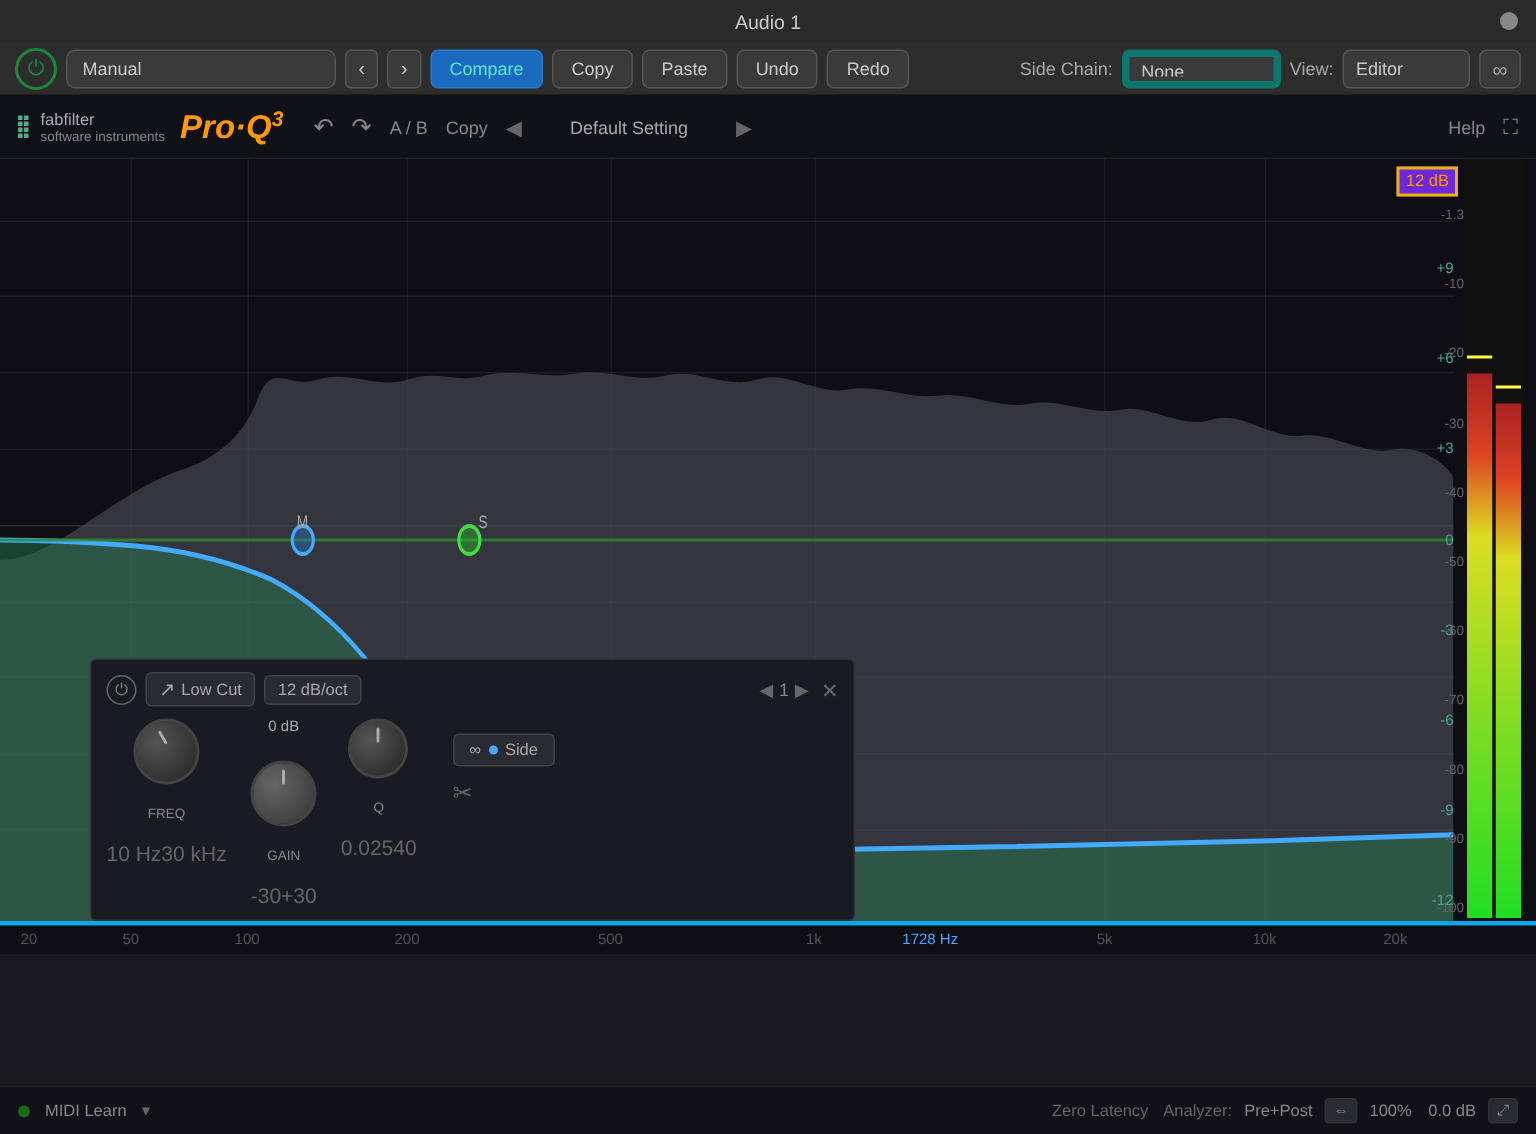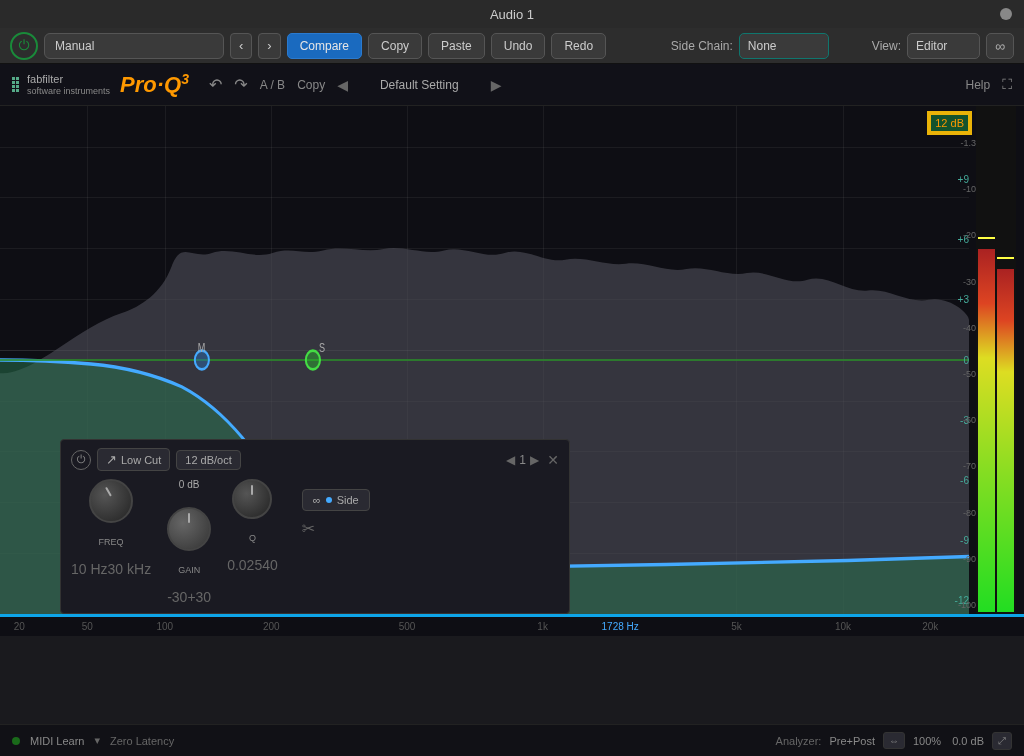--- a/index.html
+++ b/index.html
@@ -86,48 +86,48 @@
       border-radius: 5px;
       color: #ccc;
       padding: 3px 12px;
       font-size: 12px;
       cursor: pointer;
       height: 26px;
     }
     .toolbar-btn.active {
       background: #1a6abf;
       border-color: #2a7acf;
-      color: #e5e5e5;
+      color: #5eead4;
     }
     .toolbar-spacer { flex: 1; }
     .sidechain-label { color: #aaa; font-size: 12px; }
     .sidechain-dropdown {
       background: #3a3a3a;
-      border: 1px solid #0f766e;
+      border: 5px solid #0f766e;
       border-radius: 5px;
       color: #ccc;
       padding: 3px 20px 3px 8px;
       font-size: 12px;
       cursor: pointer;
       height: 26px;
       appearance: none;
-      width: 90px;
-    }
-    .view-label { color: #aaa; font-size: 12px; margin-left: 37px; }
+      width: 106px;
+    }
+    .view-label { color: #aaa; font-size: 12px; }
     .view-dropdown {
       background: #3a3a3a;
       border: 1px solid #555;
       border-radius: 5px;
       color: #ccc;
       padding: 3px 20px 3px 8px;
       font-size: 12px;
       cursor: pointer;
       height: 26px;
       appearance: none;
-      width: 73px;
+      width: 85px;
     }
     .link-btn {
       background: #3a3a3a;
       border: 1px solid #555;
       border-radius: 5px;
       width: 28px;
       height: 26px;
       display: flex;
       align-items: center;
       justify-content: center;
@@ -267,25 +267,25 @@
       position: absolute;
       background: #ff4;
       height: 2px;
       left: 0;
       right: 0;
     }
     .meter-db-label {
       position: absolute;
       right: 52px;
       top: 5px;
-      background: #14532d;
+      background: #6d28d9;
       color: #f90;
       font-size: 11px;
       padding: 2px 4px;
-      border: 4px solid #eab308;
+      border: 2px solid #eab308;
     }
 
     
     .eq-grid {
       position: absolute;
       top: 0;
       left: 0;
       right: 55px;
       bottom: 0;
     }
@@ -487,21 +487,21 @@
       align-items: center;
       padding: 0 12px;
       gap: 10px;
       border-top: 1px solid #222;
       font-size: 11px;
       color: #666;
     }
     .status-dot { width: 8px; height: 8px; border-radius: 50%; background: #1a6a1a; }
     .status-midi { color: #888; cursor: pointer; }
     .status-dropdown { color: #666; cursor: pointer; }
-    .status-center { flex: 1; text-align: left; color: #666; }
+    .status-center { flex: 1; text-align: right; color: #666; }
     .status-right { display: flex; align-items: center; gap: 8px; margin-left: auto; }
     .analyzer-label { color: #666; }
     .analyzer-value { color: #888; }
     .zoom-btn {
       background: #2a2a32;
       border: 1px solid #333;
       border-radius: 3px;
       color: #888;
       padding: 2px 5px;
       font-size: 10px;

